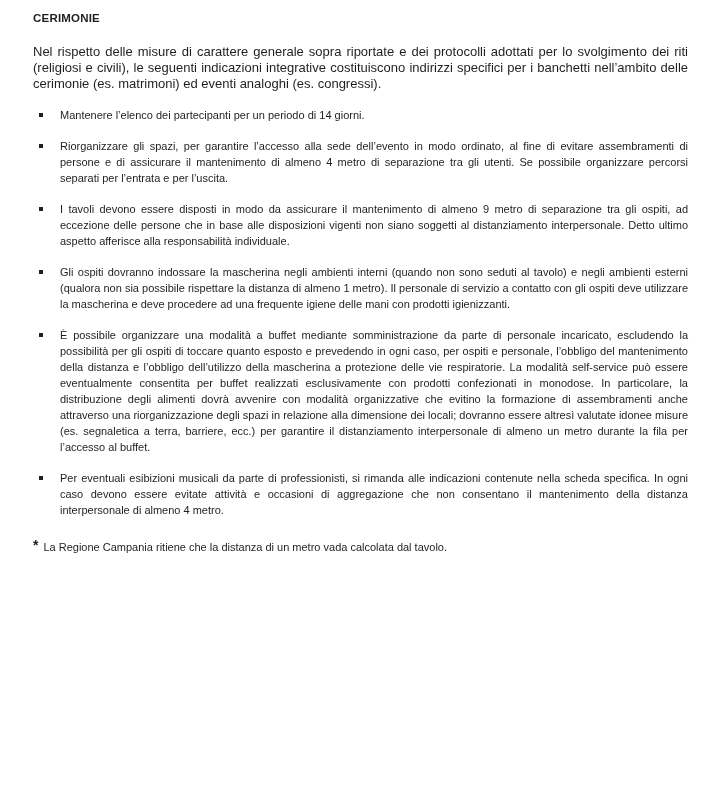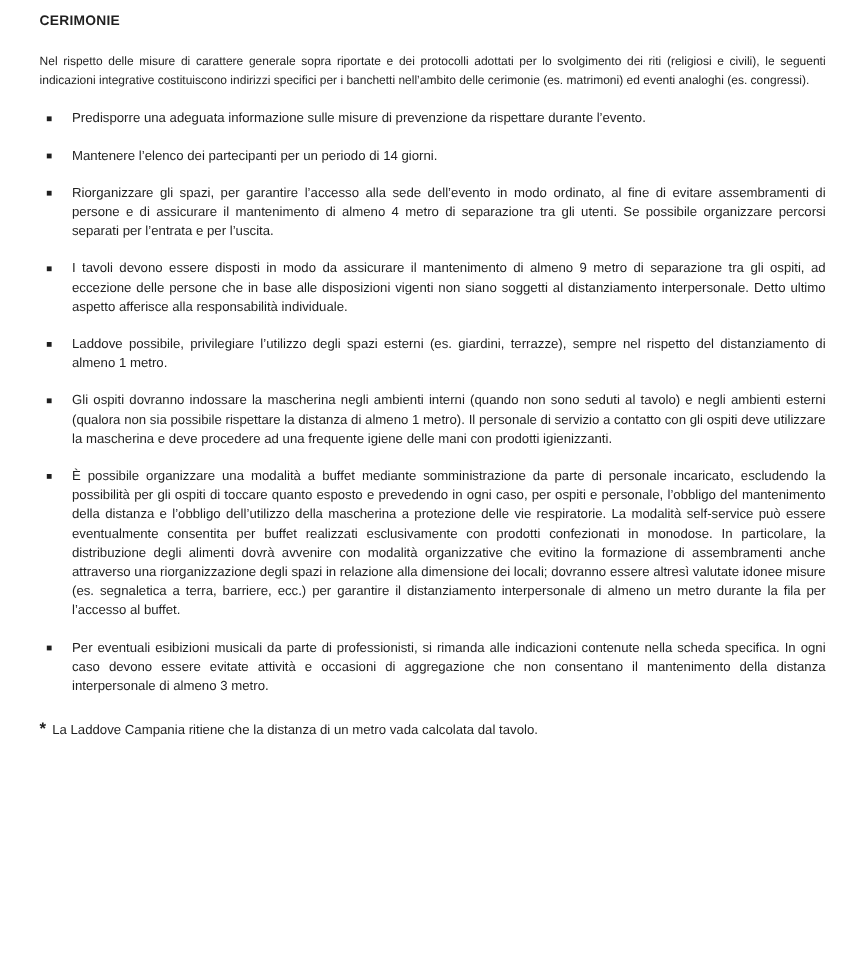--- a/index.html
+++ b/index.html
@@ -21,21 +21,21 @@
     padding: 12px 32px 0 33px;
     background: #ffffff;
   }
   .title {
     font-size: 11.5px;
     font-weight: bold;
     letter-spacing: 0.2px;
     margin: 0;
   }
   .intro {
-    font-size: 10px;
+    font-size: 13px;
     line-height: 16px;
     text-align: justify;
     margin: 20px 0 0 0;
   }
   .bullets {
     list-style: none;
     margin: 4px 0 0 0;
     padding: 0;
   }
   .bullets li {
@@ -78,26 +78,20 @@
 </style>
 </head>
 <body>
 
 <div class="doc">
   <h1 class="title">CERIMONIE</h1>
 
   <p class="intro">Nel rispetto delle misure di carattere generale sopra riportate e dei protocolli adottati per lo svolgimento dei riti (religiosi e civili), le seguenti indicazioni integrative costituiscono indirizzi specifici per i banchetti nell’ambito delle cerimonie (es. matrimoni) ed eventi analoghi (es. congressi).</p>
 
   <ul class="bullets" id="bullet-list">
-  <li>
-    <span class="bullet-cell">
-      <span class="bullet-square"></span>
-    </span>
-    <span class="li-text">Predisporre una adeguata informazione sulle misure di prevenzione da rispettare durante l’evento.</span>
-  </li>
 
   <li>
     <span class="bullet-cell">
       <span class="bullet-square"></span>
     </span>
     <span class="li-text">Mantenere l’elenco dei partecipanti per un periodo di 14 giorni.</span>
   </li>
 
   <li>
     <span class="bullet-cell">
@@ -106,47 +100,41 @@
     <span class="li-text">Riorganizzare gli spazi, per garantire l’accesso alla sede dell’evento in modo ordinato, al fine di evitare assembramenti di persone e di assicurare il mantenimento di almeno 4 metro di separazione tra gli utenti. Se possibile organizzare percorsi separati per l’entrata e per l’uscita.</span>
   </li>
 
   <li>
     <span class="bullet-cell">
       <span class="bullet-square"></span>
     </span>
     <span class="li-text">I tavoli devono essere disposti in modo da assicurare il mantenimento di almeno 9 metro di separazione tra gli ospiti, ad eccezione delle persone che in base alle disposizioni vigenti non siano soggetti al distanziamento interpersonale. Detto ultimo aspetto afferisce alla responsabilità individuale.</span>
   </li>
 
-  <li>
-    <span class="bullet-cell">
-      <span class="bullet-square"></span>
-    </span>
-    <span class="li-text">Laddove possibile, privilegiare l’utilizzo degli spazi esterni (es. giardini, terrazze), sempre nel rispetto del distanziamento di almeno 1 metro.</span>
-  </li>
 
 
   <li>
     <span class="bullet-cell">
       <span class="bullet-square"></span>
     </span>
     <span class="li-text">Gli ospiti dovranno indossare la mascherina negli ambienti interni (quando non sono seduti al tavolo) e negli ambienti esterni (qualora non sia possibile rispettare la distanza di almeno 1 metro). Il personale di servizio a contatto con gli ospiti deve utilizzare la mascherina e deve procedere ad una frequente igiene delle mani con prodotti igienizzanti.</span>
   </li>
 
   <li>
     <span class="bullet-cell">
       <span class="bullet-square"></span>
     </span>
     <span class="li-text">È possibile organizzare una modalità a buffet mediante somministrazione da parte di personale incaricato, escludendo la possibilità per gli ospiti di toccare quanto esposto e prevedendo in ogni caso, per ospiti e personale, l’obbligo del mantenimento della distanza e l’obbligo dell’utilizzo della mascherina a protezione delle vie respiratorie. La modalità self-service può essere eventualmente consentita per buffet realizzati esclusivamente con prodotti confezionati in monodose. In particolare, la distribuzione degli alimenti dovrà avvenire con modalità organizzative che evitino la formazione di assembramenti anche attraverso una riorganizzazione degli spazi in relazione alla dimensione dei locali; dovranno essere altresì valutate idonee misure (es. segnaletica a terra, barriere, ecc.) per garantire il distanziamento interpersonale di almeno un metro durante la fila per l’accesso al buffet.</span>
   </li>
 
   <li>
     <span class="bullet-cell">
       <span class="bullet-square"></span>
     </span>
-    <span class="li-text">Per eventuali esibizioni musicali da parte di professionisti, si rimanda alle indicazioni contenute nella scheda specifica. In ogni caso devono essere evitate attività e occasioni di aggregazione che non consentano il mantenimento della distanza interpersonale di almeno 3 metro.</span>
+    <span class="li-text">Per eventuali esibizioni musicali da parte di professionisti, si rimanda alle indicazioni contenute nella scheda specifica. In ogni caso devono essere evitate attività e occasioni di aggregazione che non consentano il mantenimento della distanza interpersonale di almeno 4 metro.</span>
   </li>
 </ul>
 
   <div class="footnote">
     <span class="fn-marker">*</span>
-    <span class="fn-text">La Laddove Campania ritiene che la distanza di un metro vada calcolata dal tavolo.</span>
+    <span class="fn-text">La Regione Campania ritiene che la distanza di un metro vada calcolata dal tavolo.</span>
   </div>
 </div>
 
 </body></html>

